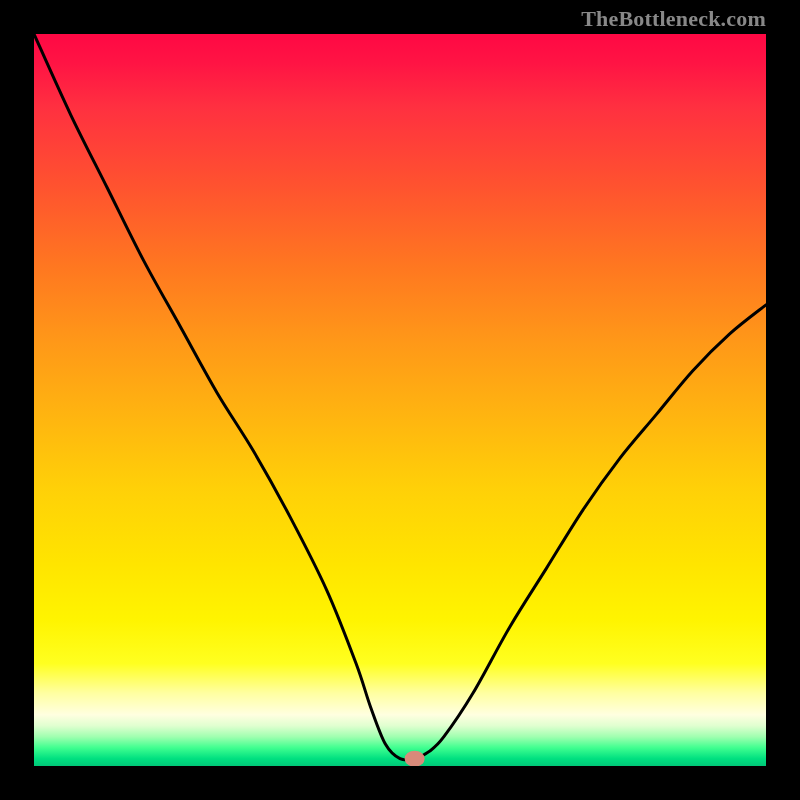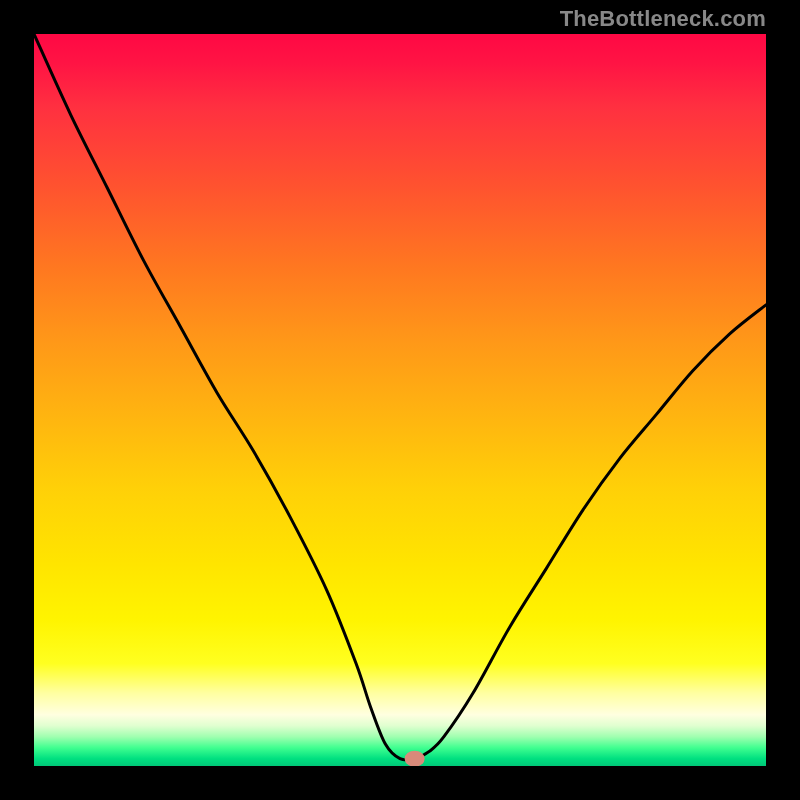--- a/index.html
+++ b/index.html
@@ -49,21 +49,21 @@
       #40ff90 97.5%,
       #00e080 99%,
       #00c878 100%
     );
   }
   .watermark {
     position: absolute;
     top: 6px;
     right: 34px;
     color: #888;
-    font-family: Liberation Sans, sans-serif;
+    font-family: Liberation Serif, serif;
     font-size: 22px;
     font-weight: 600;
     letter-spacing: 0.2px;
     user-select: none;
   }
   svg.curve {
     position: absolute;
     inset: 0;
   }
 </style>

